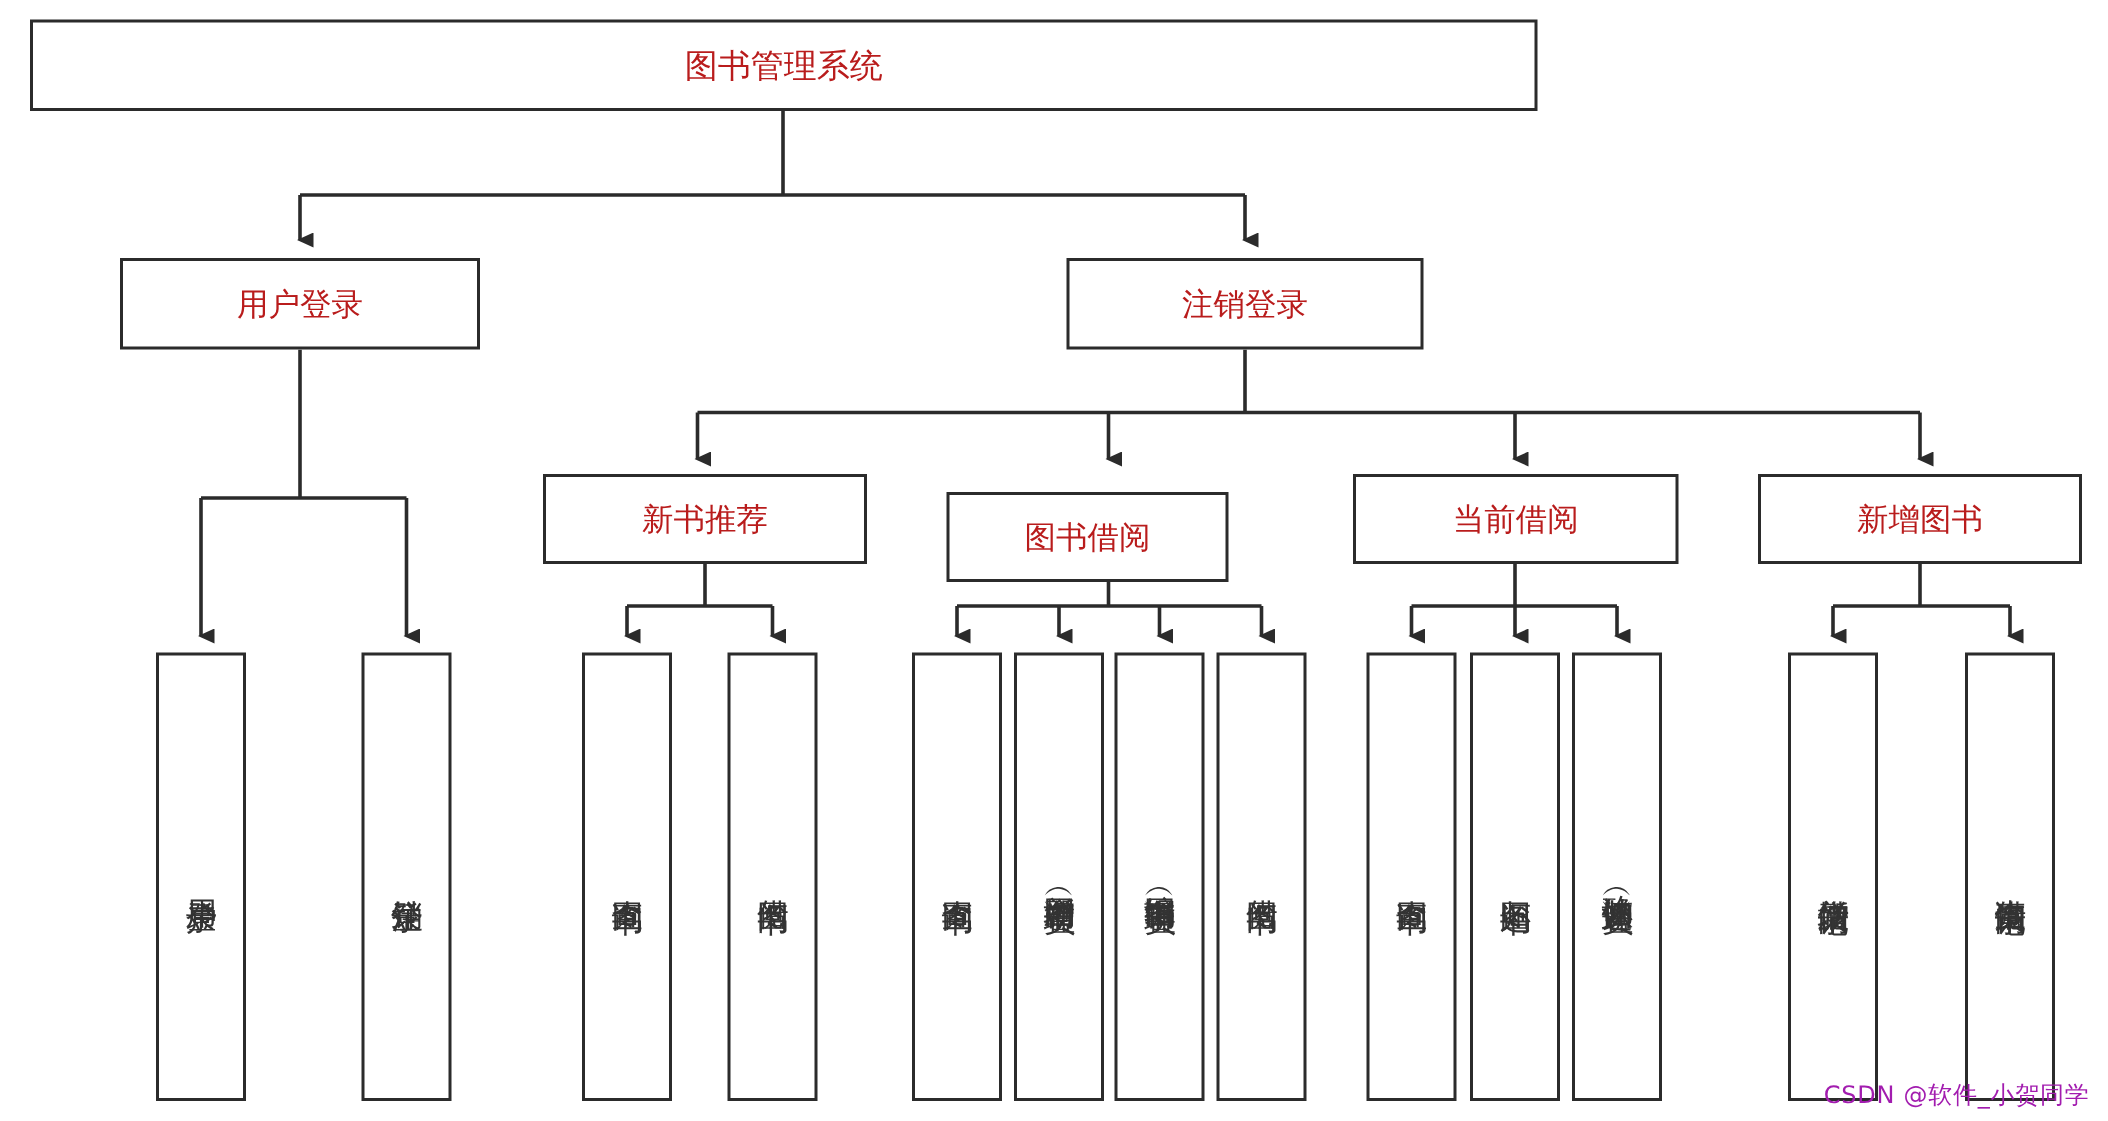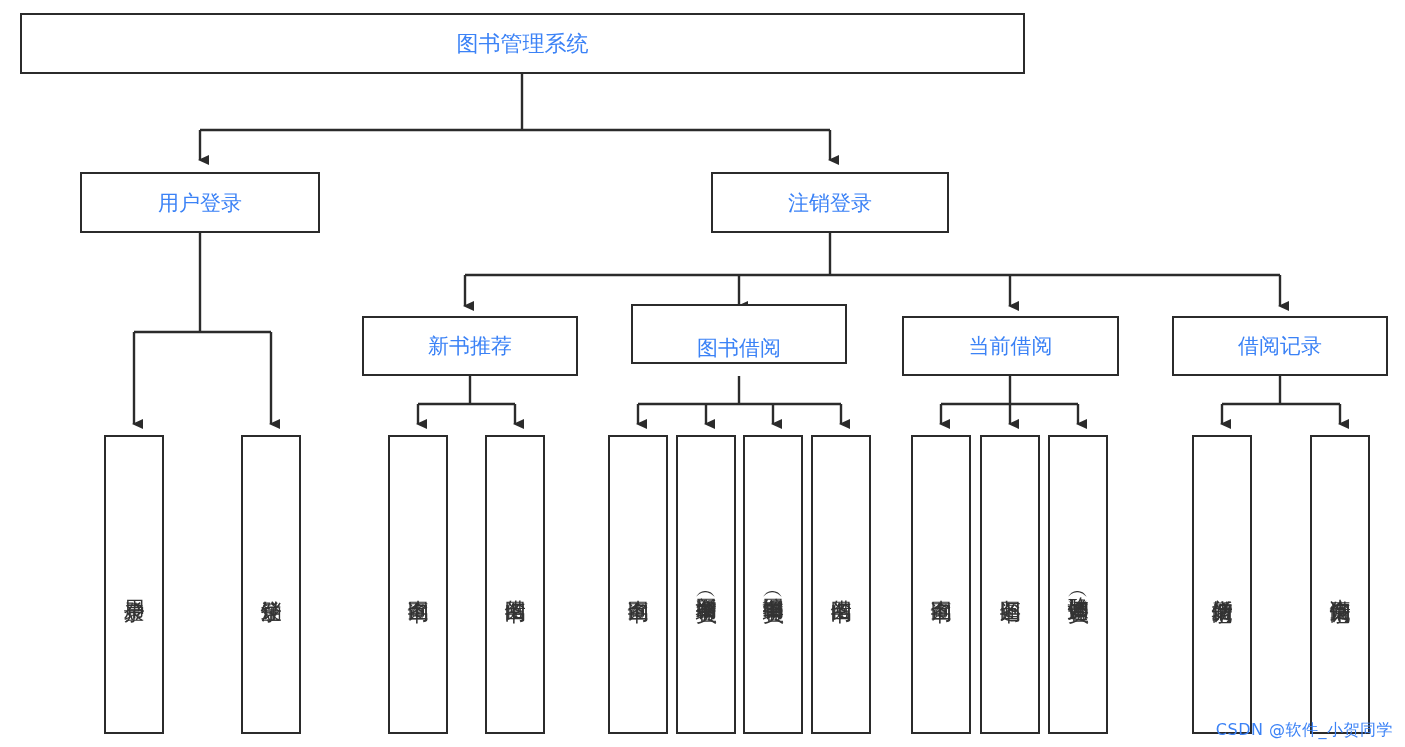--- a/index.html
+++ b/index.html
@@ -29,21 +29,21 @@
     stroke-width: 2.4;
     fill: none;
   }
   .arrow-head {
     fill: #2b2b2b;
   }
   .watermark {
     position: absolute;
     right: 12px;
     bottom: 6px;
-    color: #3b82f6;
+    color: #a21caf;
     font-size: 16px;
     font-family: "DejaVu Sans", "Liberation Sans", sans-serif;
     letter-spacing: 0.5px;
     white-space: nowrap;
   }
   .vert-label {
     writing-mode: vertical-rl;
     text-orientation: upright;
     font-family: "DejaVu Sans", "Liberation Sans", sans-serif;
     font-size: 21px;
@@ -62,21 +62,21 @@
     overflow: hidden;
   }
   .hbox {
     position: absolute;
     background: #ffffff;
     border: 2.4px solid #2b2b2b;
     box-sizing: border-box;
     display: flex;
     align-items: center;
     justify-content: center;
-    color: #3b82f6;
+    color: #b91c1c;
     font-size: 21px;
   }
   .hbox.title-box { font-size: 22px; }
 </style>
 </head>
 <body>
 
 <div id="diagram-root">
 
   <svg id="flow" viewBox="0 0 1405 747">
@@ -150,30 +150,30 @@
   </div>
 
   <div class="hbox" style="left:711px; top:172px; width:238px; height:61px;">
     <span>注销登录</span>
   </div>
 
   <div class="hbox" style="left:362px; top:316px; width:216px; height:60px;">
     <span>新书推荐</span>
   </div>
 
-  <div class="hbox" style="left:631px; top:304px; width:216px; height:60px;align-items:flex-end;">
+  <div class="hbox" style="left:631px; top:328px; width:188px; height:60px;">
     <span>图书借阅</span>
   </div>
 
   <div class="hbox" style="left:902px; top:316px; width:217px; height:60px;">
     <span>当前借阅</span>
   </div>
 
   <div class="hbox" style="left:1172px; top:316px; width:216px; height:60px;">
-    <span>借阅记录</span>
+    <span>新增图书</span>
   </div>
 
   <div class="leaf-box" style="left:104px; top:435px; width:60px; height:299px;">
     <span class="vert-label">用户登录</span>
   </div>
 
   <div class="leaf-box" style="left:241px; top:435px; width:60px; height:299px;">
     <span class="vert-label">注销登录</span>
   </div>
 

